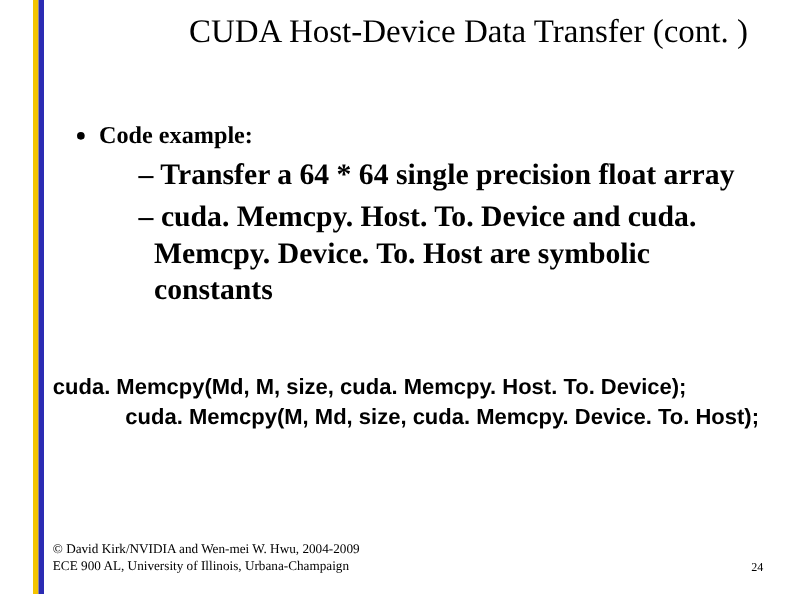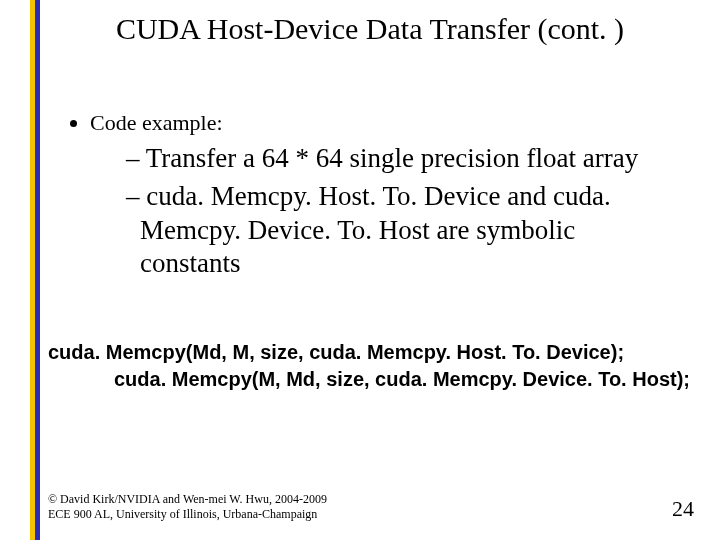--- a/index.html
+++ b/index.html
@@ -1,32 +1,32 @@
 <!DOCTYPE html>
 <html><head>
 <meta charset="utf-8">
 <style>
   * { box-sizing: border-box; margin: 0; padding: 0; }
   html, body { width: 720px; height: 540px; background: #fff; font-family: "Times New Roman", Times, serif; color: #000; }
   .slide { position: relative; width: 720px; height: 540px; }
   .accent { position: absolute; left: 30px; top: 0; bottom: 0; width: 10px; }
   .accent .bar-y { position: absolute; left: 0; top: 0; bottom: 0; width: 5px; background: #f4c400; }
   .accent .bar-b { position: absolute; left: 5px; top: 0; bottom: 0; width: 5px; background: #2b2bb3; }
-  .title { position: absolute; left: 60px; right: 40px; top: 12px; text-align: center; font-size: 30px; line-height: 1.15; }
+  .title { position: absolute; left: 60px; right: 40px; top: 12px; text-align: right; font-size: 30px; line-height: 1.15; }
   .body { position: absolute; left: 60px; right: 40px; top: 110px; font-size: 22px; }
-  .lvl1 { list-style: disc; padding-left: 30px; margin-bottom: 6px; }
+  .lvl1 { list-style: disc; padding-left: 30px; margin-bottom: 6px; font-weight: bold; }
   .lvl1 > li { margin-bottom: 6px; }
   .lvl2 { list-style: none; padding-left: 36px; margin-top: 6px; font-size: 27px; }
   .lvl2 > li { text-indent: -14px; padding-left: 14px; margin-bottom: 4px; line-height: 1.25; }
   .lvl2 > li::before { content: "– "; }
   .codeblock { position: absolute; left: 48px; right: 30px; font-family: Arial, Helvetica, sans-serif; font-weight: bold; font-size: 20px; }
   .code1 { top: 310px; margin-top: 31px; }
   .code2 { top: 368px; text-align: right; }
   .footer { position: absolute; left: 48px; bottom: 18px; font-size: 12px; line-height: 1.25; }
-  .pagenum { position: absolute; right: 26px; bottom: 18px; font-size: 22px; }
+  .pagenum { position: absolute; right: 26px; bottom: 18px; font-size: 11px; }
 </style>
 </head>
 <body>
 <div class="slide">
   <div class="accent">
     <div class="bar-y"></div>
     <div class="bar-b"></div>
   </div>
 
   <div class="title">CUDA Host-Device Data Transfer (cont. )</div>

